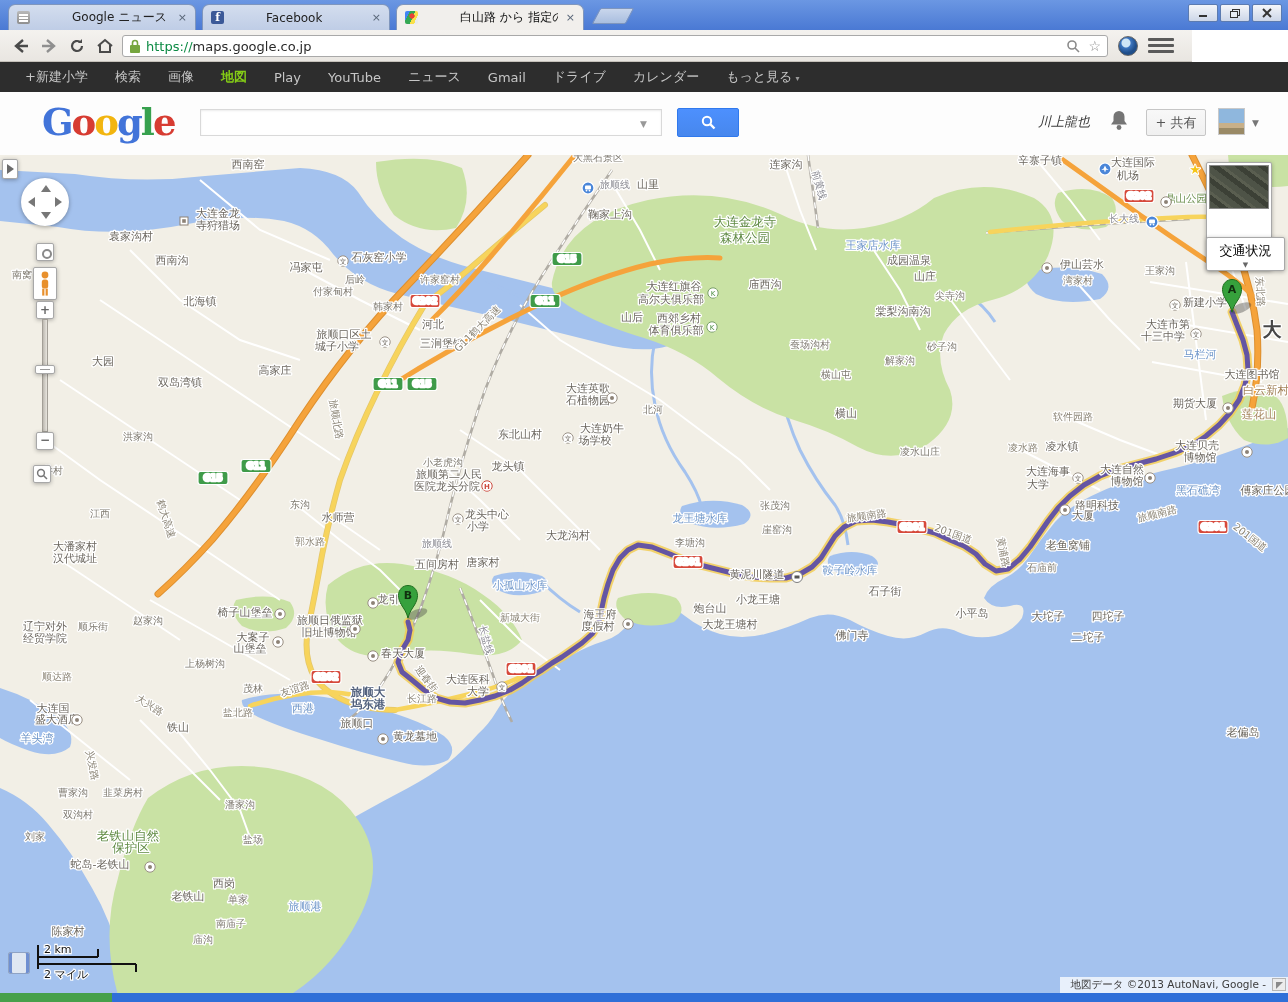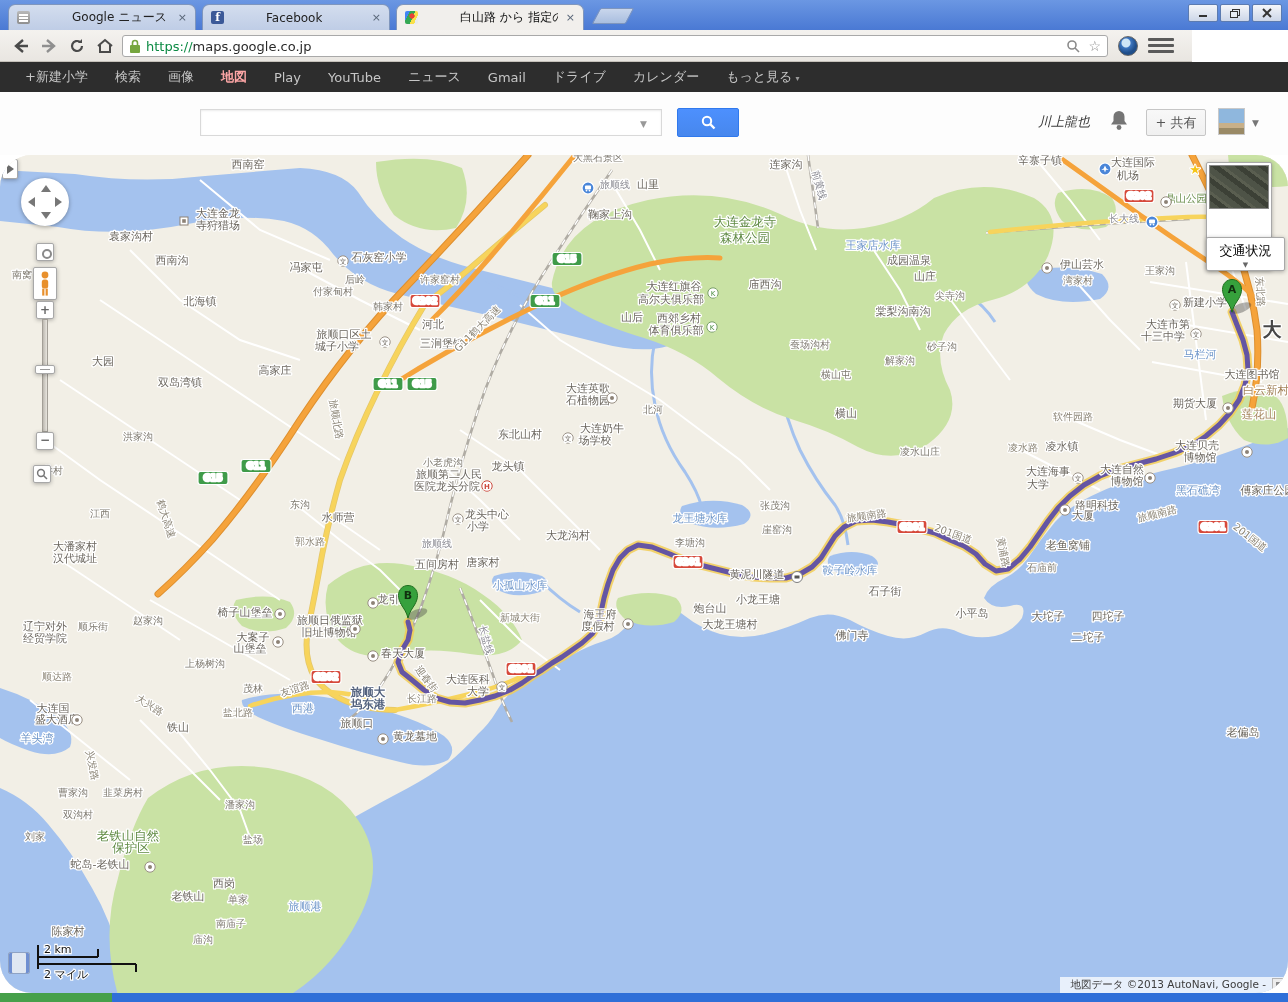--- a/index.html
+++ b/index.html
@@ -46,21 +46,21 @@
   .star { color:#8a8a8a; font-size:14px; }
   #ext-globe { position:absolute; left:1118px; top:6px; width:20px; height:20px; border-radius:50%;
     background:radial-gradient(circle at 7px 6px,#cfe6f7 4px,#3d76c0 5px,#1f4e8a 10px); border:1px solid #666;}
   #menu-btn { position:absolute; left:1148px; top:8px; width:26px; height:16px; }
   #menu-btn div { height:3px; background:#5a5a5a; margin-bottom:3px; border-radius:1px; }
 
   
   #gbar { position:absolute; left:0; top:62px; width:1288px; height:30px; background:#2d2d2d;
     display:flex; align-items:center; gap:27px; padding-left:25px; }
   #gbar .gitem { color:#c6c6c6; font-size:13px; white-space:nowrap; }
-  #gbar .gitem.active { color:#fca5a5; font-weight:bold; }
+  #gbar .gitem.active { color:#84cc16; font-weight:bold; }
   #gbar .caret { color:#999; font-size:8px; margin-left:3px; }
 
   
   #header { position:absolute; left:0; top:92px; width:1288px; height:63px; background:#fdfdfd; }
   #logo { position:absolute; left:42px; top:8px; font-family:"DejaVu Serif","Liberation Serif",serif;
     font-size:37px; font-weight:bold; letter-spacing:-2px; }
   #logo span.c0{color:#4274d9} #logo span.c1{color:#d73c32} #logo span.c2{color:#f2b50f}
   #logo span.c3{color:#4274d9} #logo span.c4{color:#37a14e} #logo span.c5{color:#d73c32}
   #searchbox { position:absolute; left:200px; top:17px; width:462px; height:27px; background:#fff;
     border:1px solid #d9d9d9; box-shadow:inset 0 1px 2px rgba(0,0,0,.08); font-size:14px;
@@ -72,21 +72,21 @@
   #username { position:absolute; left:1038px; top:21px; font-size:13px; color:#383838;font-style:italic; }
   #bell { position:absolute; left:1108px; top:16px; }
   #sharebtn { position:absolute; left:1146px; top:17px; width:60px; height:27px;
     background:linear-gradient(#f8f8f8,#f0f0f0); border:1px solid #c6c6c6; border-radius:2px;
     font-size:13px; color:#555; display:flex; align-items:center; justify-content:center; }
   #avatar { position:absolute; left:1218px; top:16px; width:27px; height:27px; border:1px solid #c9c9c9;
     background:linear-gradient(#8fb7dd 0 55%, #c8b089 55% 75%, #9a8a66 75%); }
   #avcaret { position:absolute; left:1252px; top:26px; color:#777; font-size:9px; }
 
   
-  #map-area { position:absolute; left:0; top:155px; width:1288px; height:838px; background:#f2efe6; overflow:hidden;border-radius:32px; }
+  #map-area { position:absolute; left:0; top:155px; width:1288px; height:838px; background:#f2efe6; overflow:hidden; }
   #map-svg { position:absolute; left:0; top:0; }
   #map-svg text { font-family:"DejaVu Sans",sans-serif; paint-order:stroke; stroke:#ffffff;
      stroke-width:2.6px; stroke-linejoin:round; text-anchor:middle; }
   .lb-t{font-size:11px; fill:#6b665e;} .lb-s{font-size:10px; fill:#7e796f;}
   .lb-w{font-size:11px; fill:#6d95c9;} .lb-p{font-size:10.5px; fill:#6e9150;}
   .lb-P{font-size:12.5px; fill:#5f8a43;} .lb-a{font-size:11.5px; fill:#a3835a;}
   .lb-r{font-size:10px; fill:#8a8374;} .lb-R{font-size:10px; fill:#8a8a92;}
   .lb-c{font-size:19px; fill:#474747; font-weight:bold;}
   .lb-b{font-size:11.5px; fill:#51607c; font-weight:bold;}
   .shield-txt{ font-size:8.5px; font-weight:bold; fill:#fff; stroke:none; }
@@ -231,20 +231,21 @@
       <span class="gitem">Play</span>
       <span class="gitem">YouTube</span>
       <span class="gitem">ニュース</span>
       <span class="gitem">Gmail</span>
       <span class="gitem">ドライブ</span>
       <span class="gitem">カレンダー</span>
       <span class="gitem">もっと見る<span class="caret">▾</span></span>
     </div>
 
   <div id="header">
+    <div id="logo"><span class="c0">G</span><span class="c1">o</span><span class="c2">o</span><span class="c3">g</span><span class="c4">l</span><span class="c5">e</span></div>
     <input id="searchbox" value="" style="">
     <span id="searchcaret">▼</span>
     <div id="searchbtn">
       <svg width="15" height="15">
         <circle cx="6" cy="6" r="4.2" fill="none" stroke="#fff" stroke-width="2"></circle>
         <line x1="9.2" y1="9.2" x2="13.5" y2="13.5" stroke="#fff" stroke-width="2.4"></line>
       </svg>
     </div>
     <span id="username">川上龍也</span>
     <svg id="bell" width="22" height="24">

